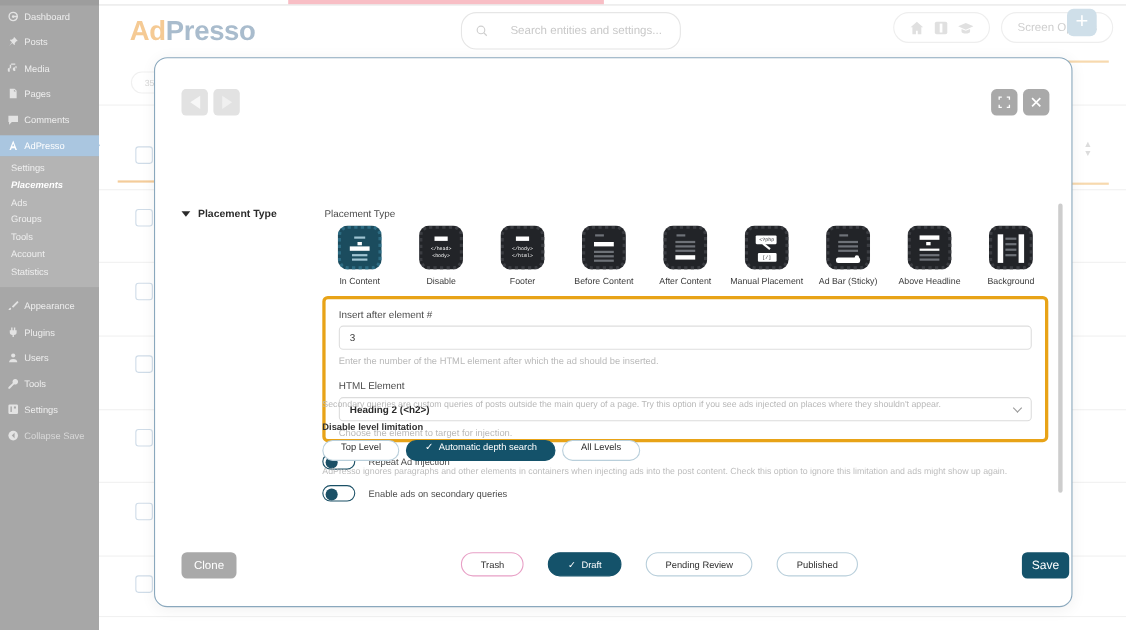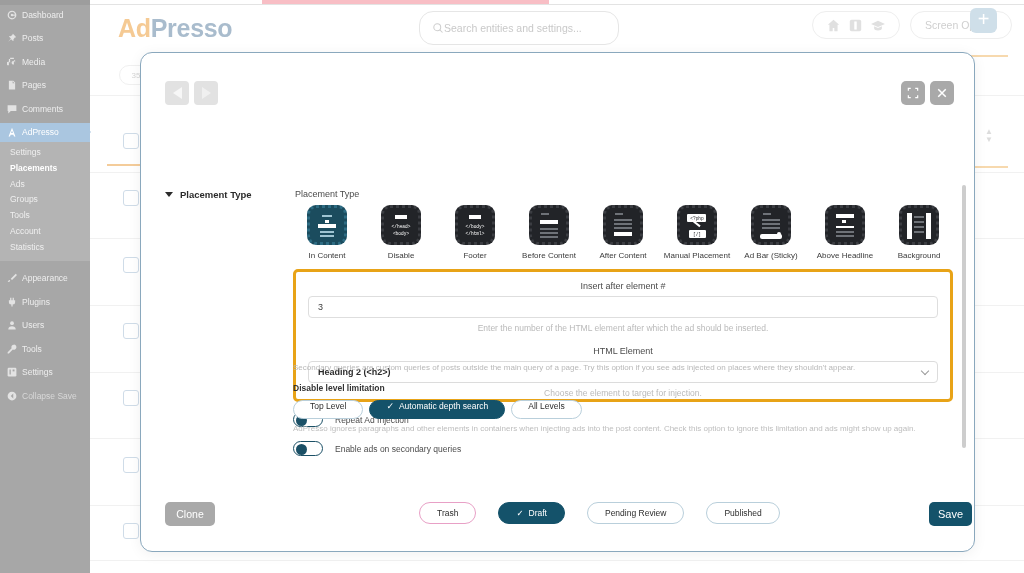--- a/index.html
+++ b/index.html
@@ -34,21 +34,21 @@
   .nav-item.active .ic { opacity: 1; }
   .nav-item.active::after {
     content: ""; position: absolute; right: -6px; top: 50%; margin-top: -5px;
     border: 5px solid transparent; border-left-color: #aac6e0;
   }
   .submenu { background: #b4b4b4; padding: 3px 0 5px 0; }
   .sub-item {
     height: 15.8px; line-height: 15.8px; padding-left: 10px;
     color: #efefef; font-size: 8.5px; white-space: nowrap;
   }
-  .sub-item.current { color: #ffffff; font-weight: bold; }
+  .sub-item.current { color: #ffffff; font-weight: bold; font-style: italic; }
   .nav-sep { height: 8px; }
   .nav-item.dim { color: #d8d8d8; }
 
   
   #wp-main {
     position: absolute; left: 90px; top: 0; right: 0; bottom: 0;
     background: #ffffff; overflow: hidden;
   }
   #wp-main .accent-stripe {
     position: absolute; left: 172px; top: 0; width: 287px; height: 4px;
@@ -60,21 +60,21 @@
   .brand {
     position: absolute; left: 28px; top: 14px;
     font-size: 25px; font-weight: bold; letter-spacing: -0.3px;
   }
   .brand .b-ad { color: #f5ca94; }
   .brand .b-presso { color: #a9bccd; }
 
   .searchbar {
     position: absolute; left: 329px; top: 11px; width: 200px; height: 28px;
     border: 1px solid #e6e6e6; border-radius: 14px;
-    display: flex; align-items: center; gap: 0; padding: 16px 12px;
+    display: flex; align-items: center; gap: 20px; padding: 16px 12px;
     color: #c9c9c9; font-size: 10.5px;
   }
   .searchbar .mag { width: 12px; height: 12px; flex: 0 0 12px; }
 
   .iconpill {
     position: absolute; top: 11px; height: 28px;
     border: 1px solid #eeeeee; border-radius: 14px;
     display: flex; align-items: center; gap: 9px; padding: 0 14px;
     color: #d8d8d8;
   }
@@ -195,21 +195,21 @@
     position: absolute; color: #ffffff; font-size: 4.5px;
     font-family: "Liberation Mono", monospace; white-space: nowrap;
     left: 0; right: 0; text-align: center;
   }
 
   
   #highlight-box {
     position: absolute; left: 152px; top: 160px; width: 660px; height: 133px;
     border: 3px solid #e8a317; border-radius: 5px;
   }
-  .hb-inner { position: absolute; left: 12px; top: 9px; right: 12px; text-align: center; }
+  .hb-inner { position: absolute; left: 12px; top: 9px; right: 12px; }
 
   .text-input {
     height: 22px; border: 1px solid #dedede; border-radius: 4px;
     background: #fff; display: flex; align-items: center; padding: 0 9px;
     font-size: 9px; color: #3d3d3d; margin-top: 5px;
   }
   .select-input {
     height: 22px; border: 1px solid #dcdcdc; border-radius: 4px;
     background: #fff; display: flex; align-items: center; padding: 0 9px;
     font-size: 9px; color: #2b2b2b; font-weight: bold; margin-top: 5px;

